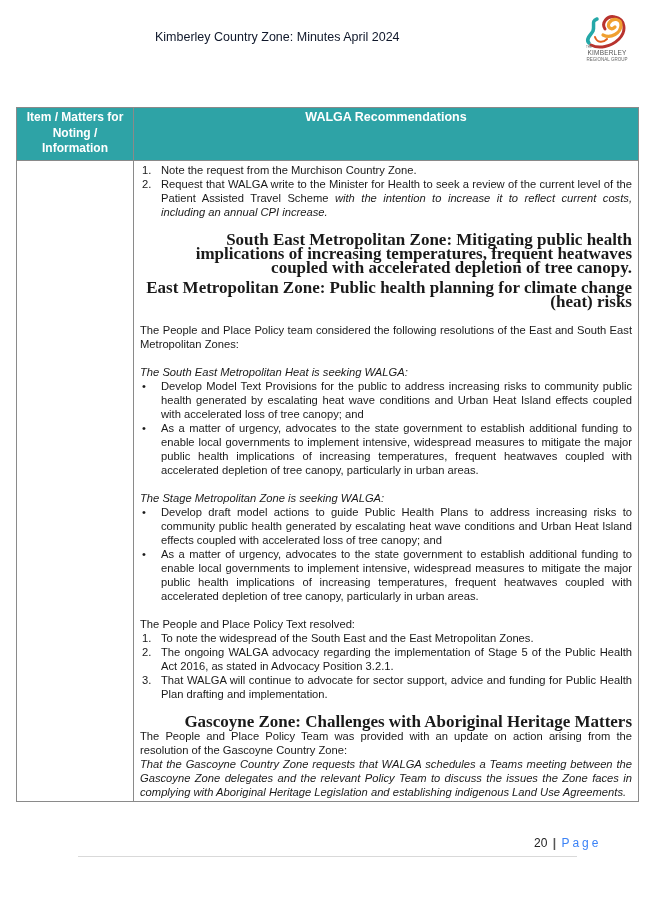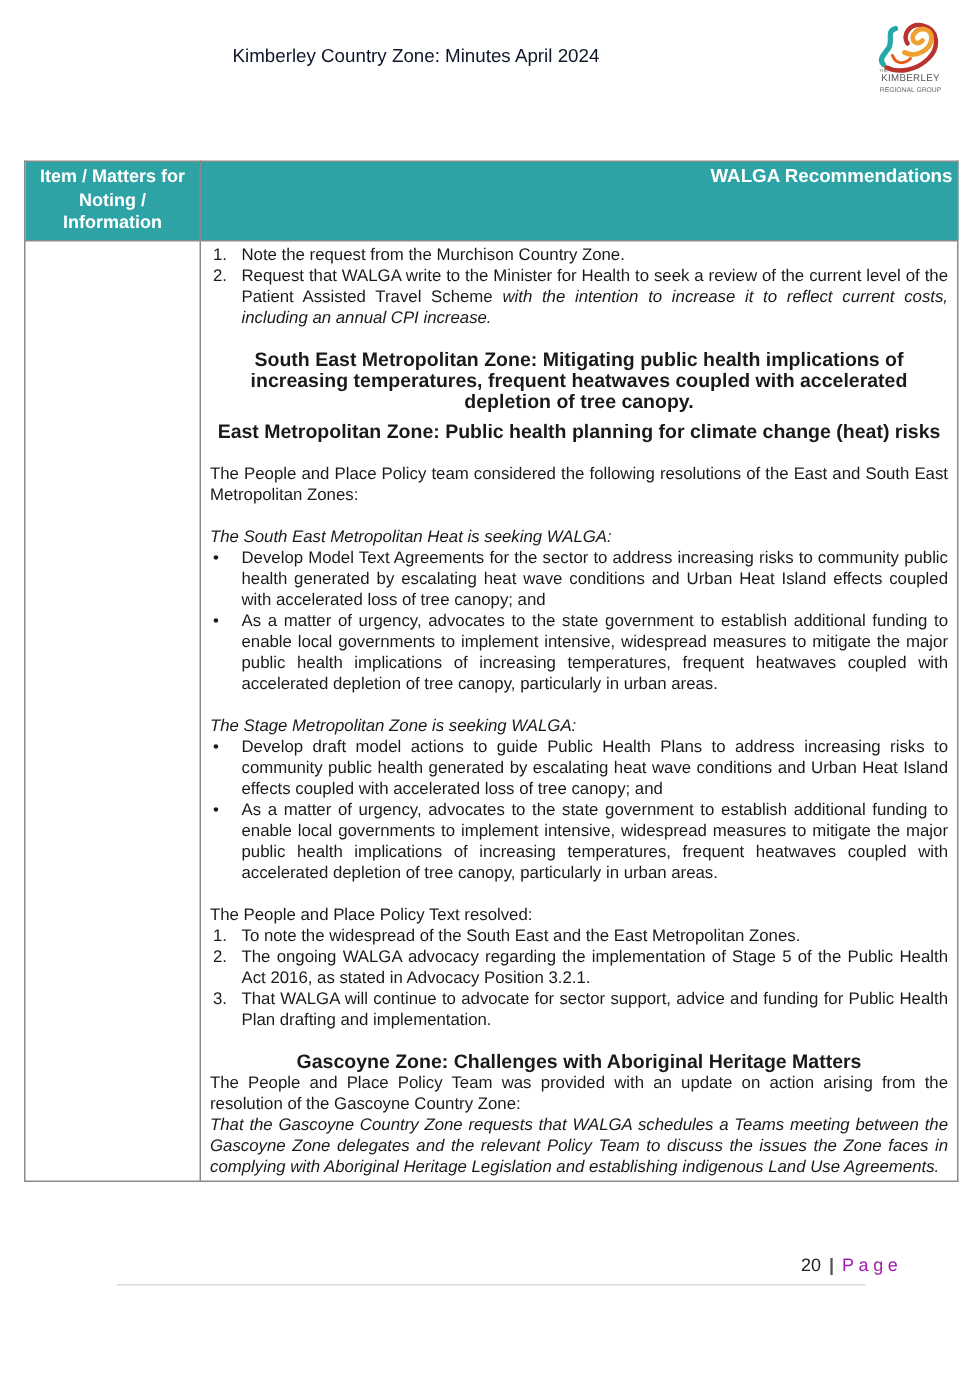--- a/index.html
+++ b/index.html
@@ -8,37 +8,37 @@
   .hdr-title { position: absolute; left: 155px; top: 30px; font-size: 12.5px; color: #0f172a; }
   .logo { position: absolute; left: 581px; top: 13px; width: 52px; height: 58px; }
   .logo-text1 { position: absolute; left: 0; top: 36px; width: 52px; text-align: center; font-size: 6.5px; color: #555; letter-spacing: 0.2px; }
   .logo-text2 { position: absolute; left: 0; top: 44px; width: 52px; text-align: center; font-size: 4.5px; color: #666; }
   .logo-the { position: absolute; left: 5px; top: 32px; font-size: 3px; color: #666; }
 
   table.minutes { position: absolute; left: 16px; top: 107px; width: 623px; border-collapse: collapse; }
   table.minutes td, table.minutes th { border: 1px solid #8a8a8a; vertical-align: top; }
   th.h { background: #2ea3a6; color: #ffffff; font-weight: bold; font-size: 12px; line-height: 15.5px; padding: 2px 3px 3px; border-color: #9bbcbd; }
   th.h1 { width: 110px; text-align: center; margin-top: 40px; }
-  th.h2 { text-align: right; vertical-align: middle; font-size: 12.5px; }
+  th.h2 { text-align: center; vertical-align: middle; font-size: 12.5px; }
   td.c1 { width: 110px; }
   td.c2 { padding: 2px 6px 2px 6px; font-size: 11.2px; line-height: 14px; text-align: justify; }
   .blk { margin: 0; }
   .num { display: flex; }
   .num .n { width: 21px; flex: none; padding-left: 2px; box-sizing: border-box; }
   .num .t { flex: 1; }
   .bul { display: flex; }
   .bul .b { width: 21px; flex: none; padding-left: 2px; box-sizing: border-box; }
   .bul .t { flex: 1; }
-  .bold { font-weight: bold; font-size: 13px; text-align: center; }
+  .bold { font-weight: bold; font-size: 17px; text-align: right; font-family: Liberation Serif, serif; }
   i, .it { font-style: italic; }
   .sp4 { height: 14px; }
   .sp2 { height: 6px; }
   .pgnum { position: absolute; left: 534px; top: 836px; font-size: 12px; color: #222; }
   .pgnum .bar { font-weight: bold; color: #555; margin: 0 2px; }
-  .pgnum .pg { color: #a21caf; letter-spacing: 3px; }
+  .pgnum .pg { color: #3b82f6; letter-spacing: 3px; }
   .footline { position: absolute; left: 78px; top: 856px; width: 499px; height: 1px; background: #d9d9d9; }
 </style>
 </head>
 <body>
 
 <div class="hdr-title">Kimberley Country Zone: Minutes April 2024</div>
 
 <div class="logo">
   <svg width="52" height="36" viewBox="0 0 52 36">
     <path d="M8 30 C4 26, 10 22, 12 18 C14 12, 10 8, 16 6" stroke="#25a8a8" stroke-width="3.5" fill="none" stroke-linecap="round"></path>
@@ -71,21 +71,21 @@
       <div class="sp4"></div>
       <p class="blk bold">South East Metropolitan Zone: Mitigating public health implications of increasing temperatures, frequent heatwaves coupled with accelerated depletion of tree canopy.</p>
       <div class="sp2"></div>
       <p class="blk bold">East Metropolitan Zone: Public health planning for climate change (heat) risks</p>
       <div class="sp4"></div>
       <p class="blk">The People and Place Policy team considered the following resolutions of the East and South East Metropolitan Zones:</p>
       <div class="sp4"></div>
       <p class="blk it">The South East Metropolitan Heat is seeking WALGA:</p>
       <div class="bul">
         <span class="b">•</span>
-        <span class="t">Develop Model Text Agreements for the sector to address increasing risks to community public health generated by escalating heat wave conditions and Urban Heat Island effects coupled with accelerated loss of tree canopy; and</span>
+        <span class="t">Develop Model Text Provisions for the public to address increasing risks to community public health generated by escalating heat wave conditions and Urban Heat Island effects coupled with accelerated loss of tree canopy; and</span>
       </div>
       <div class="bul">
         <span class="b">•</span>
         <span class="t">As a matter of urgency, advocates to the state government to establish additional funding to enable local governments to implement intensive, widespread measures to mitigate the major public health implications of increasing temperatures, frequent heatwaves coupled with accelerated depletion of tree canopy, particularly in urban areas.</span>
       </div>
       <div class="sp4"></div>
       <p class="blk it">The Stage Metropolitan Zone is seeking WALGA:</p>
       <div class="bul">
         <span class="b">•</span>
         <span class="t">Develop draft model actions to guide Public Health Plans to address increasing risks to community public health generated by escalating heat wave conditions and Urban Heat Island effects coupled with accelerated loss of tree canopy; and</span>

